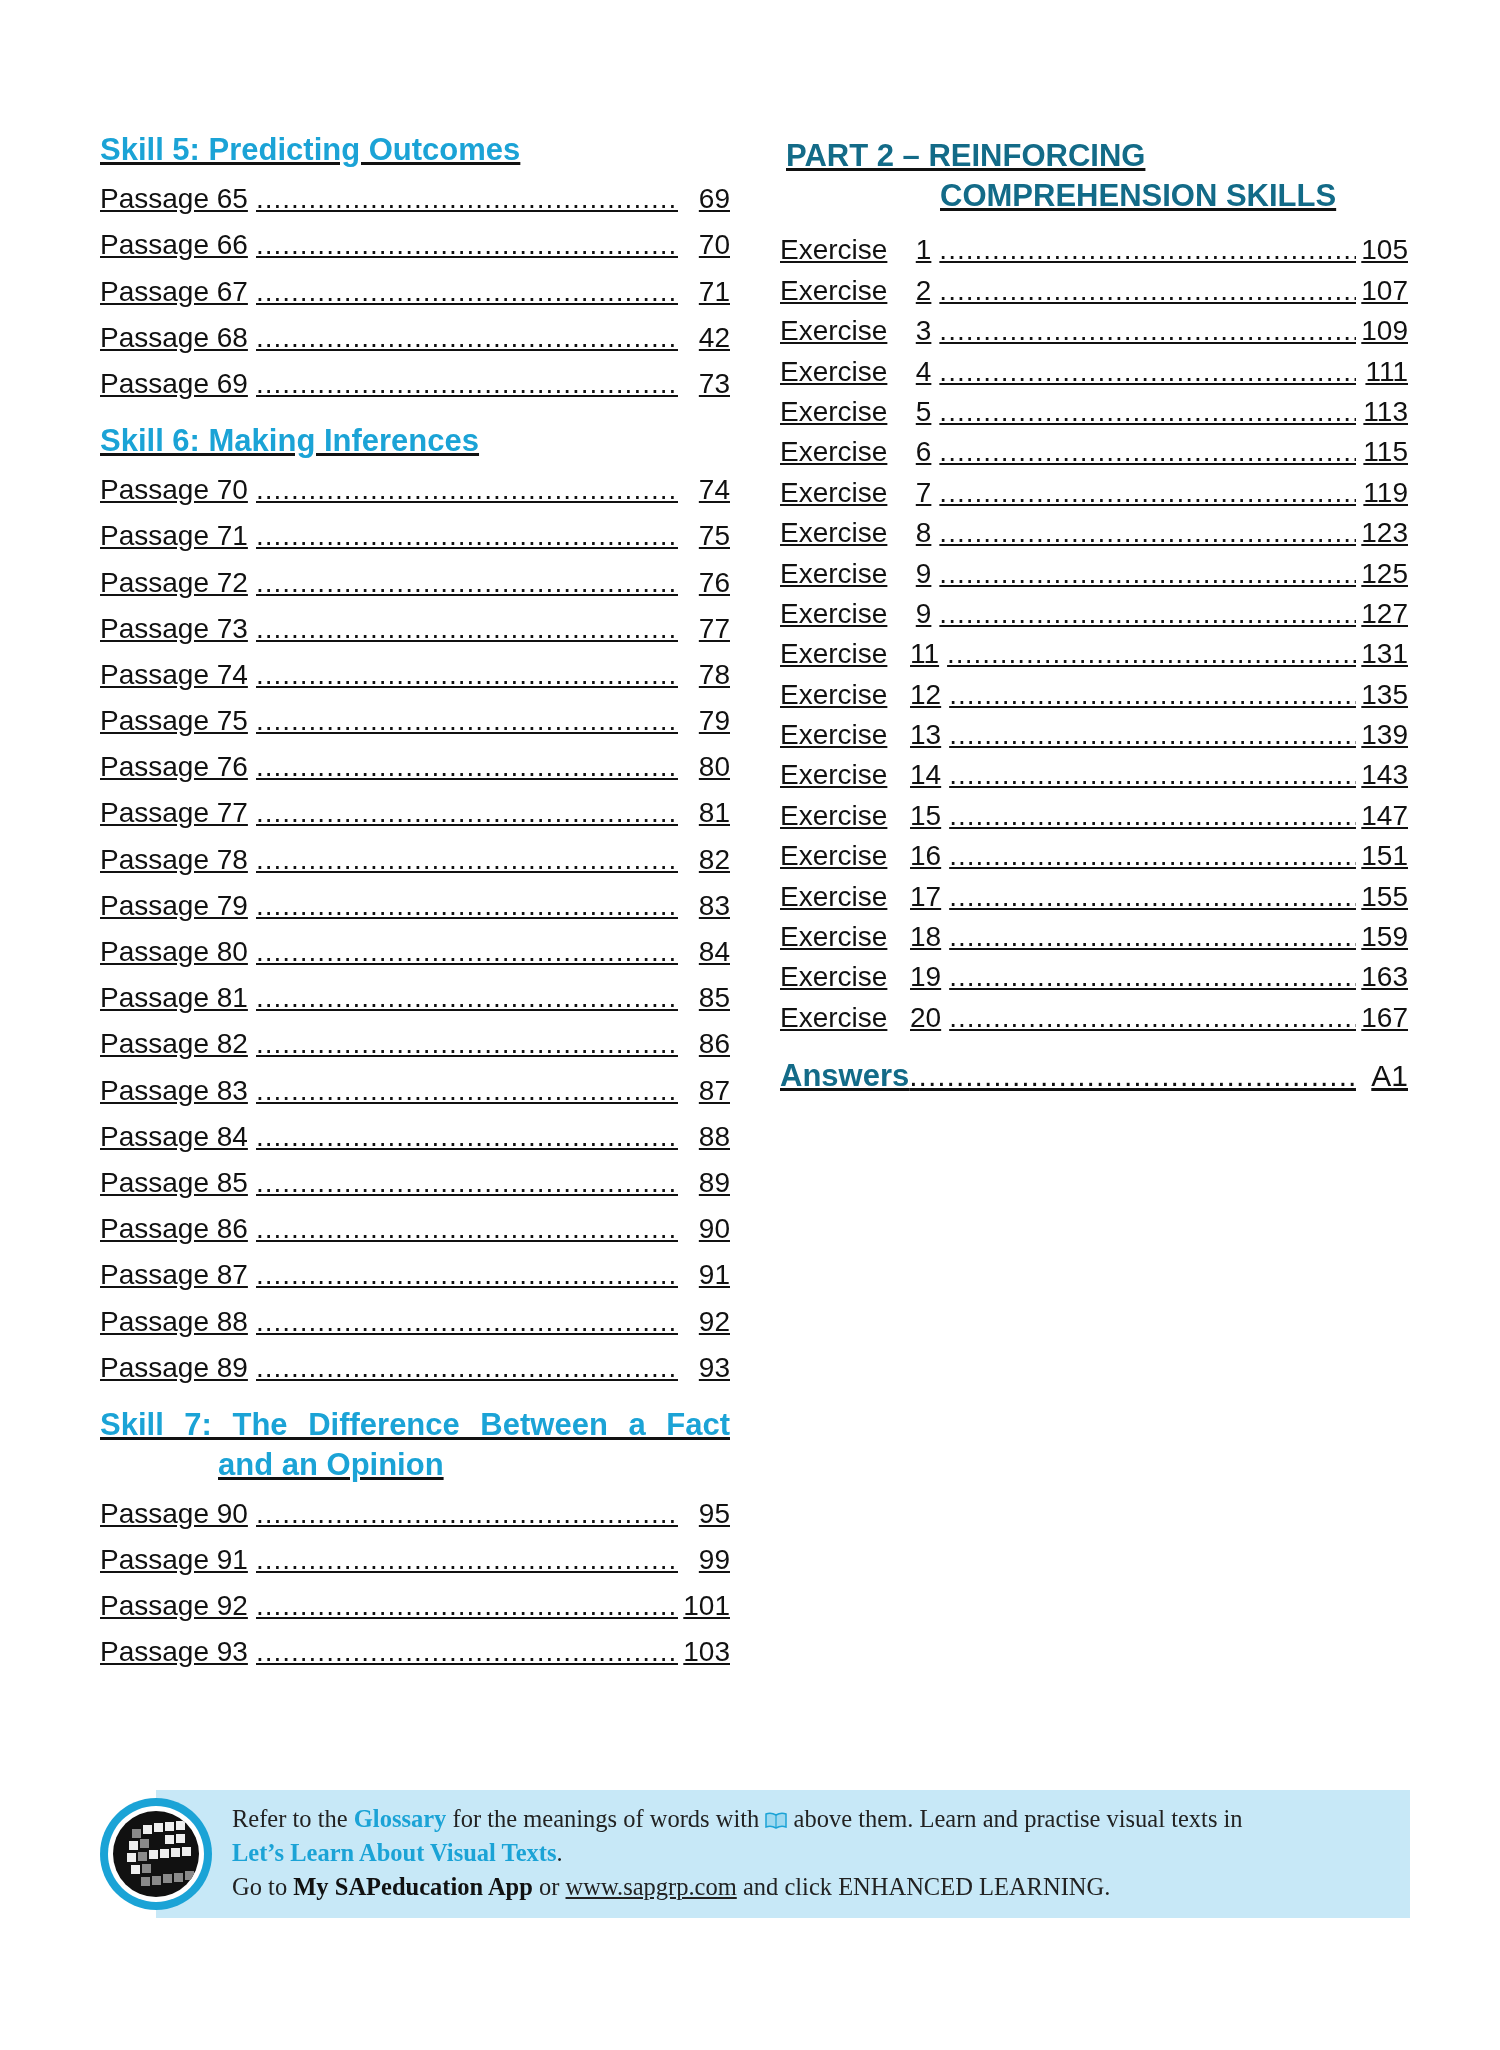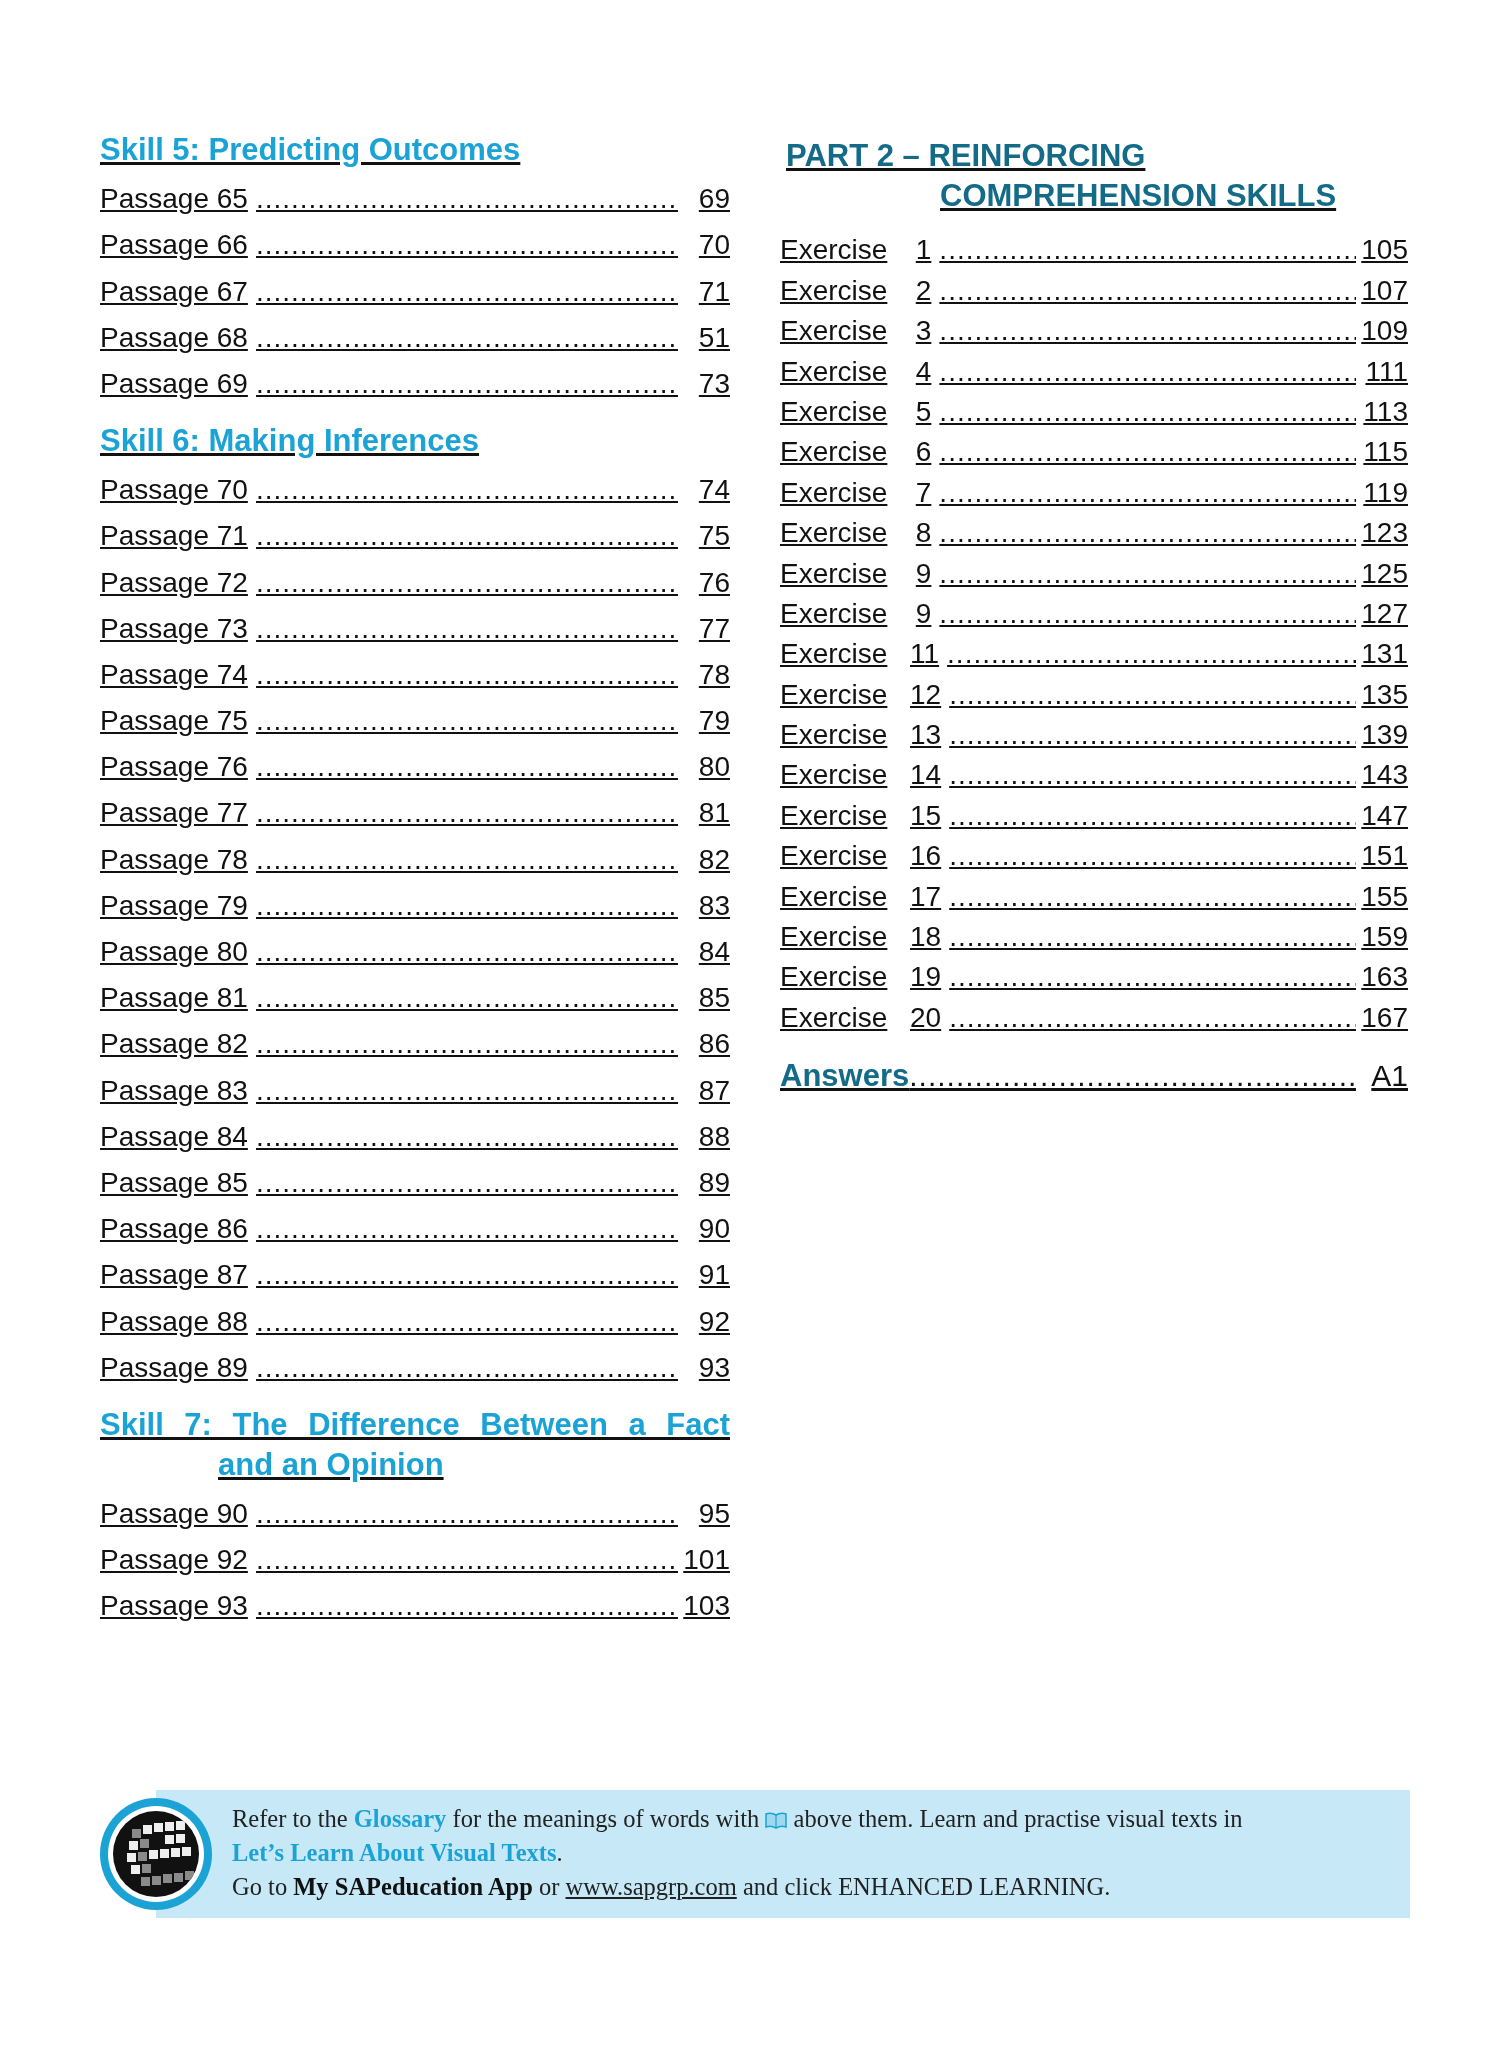--- a/index.html
+++ b/index.html
@@ -60,21 +60,21 @@
         <span class="toc-page">70</span>
       </div>
     <div class="toc-row">
         <span class="toc-label">Passage 67</span>
         <span class="leader"></span>
         <span class="toc-page">71</span>
       </div>
     <div class="toc-row">
         <span class="toc-label">Passage 68</span>
         <span class="leader"></span>
-        <span class="toc-page">51</span>
+        <span class="toc-page">42</span>
       </div>
     <div class="toc-row">
         <span class="toc-label">Passage 69</span>
         <span class="leader"></span>
         <span class="toc-page">73</span>
       </div>
   </div>
 
   <h2 class="skill-heading tall">Skill 6: Making Inferences</h2>
   <div class="section-gap" style="height:6px"></div>
@@ -184,20 +184,25 @@
   <h2 class="skill-heading tall">
     <span class="justify" style="display:block;text-align:justify;text-align-last:justify;">Skill 7: The Difference Between a Fact</span>
     <span class="cont">and an Opinion</span>
   </h2>
   <div class="section-gap" style="height:6px"></div>
   <div>
     <div class="toc-row">
         <span class="toc-label">Passage 90</span>
         <span class="leader"></span>
         <span class="toc-page">95</span>
+      </div>
+    <div class="toc-row">
+        <span class="toc-label">Passage 91</span>
+        <span class="leader"></span>
+        <span class="toc-page">99</span>
       </div>
     <div class="toc-row">
         <span class="toc-label">Passage 92</span>
         <span class="leader"></span>
         <span class="toc-page">101</span>
       </div>
     <div class="toc-row">
         <span class="toc-label">Passage 93</span>
         <span class="leader"></span>
         <span class="toc-page">103</span>

